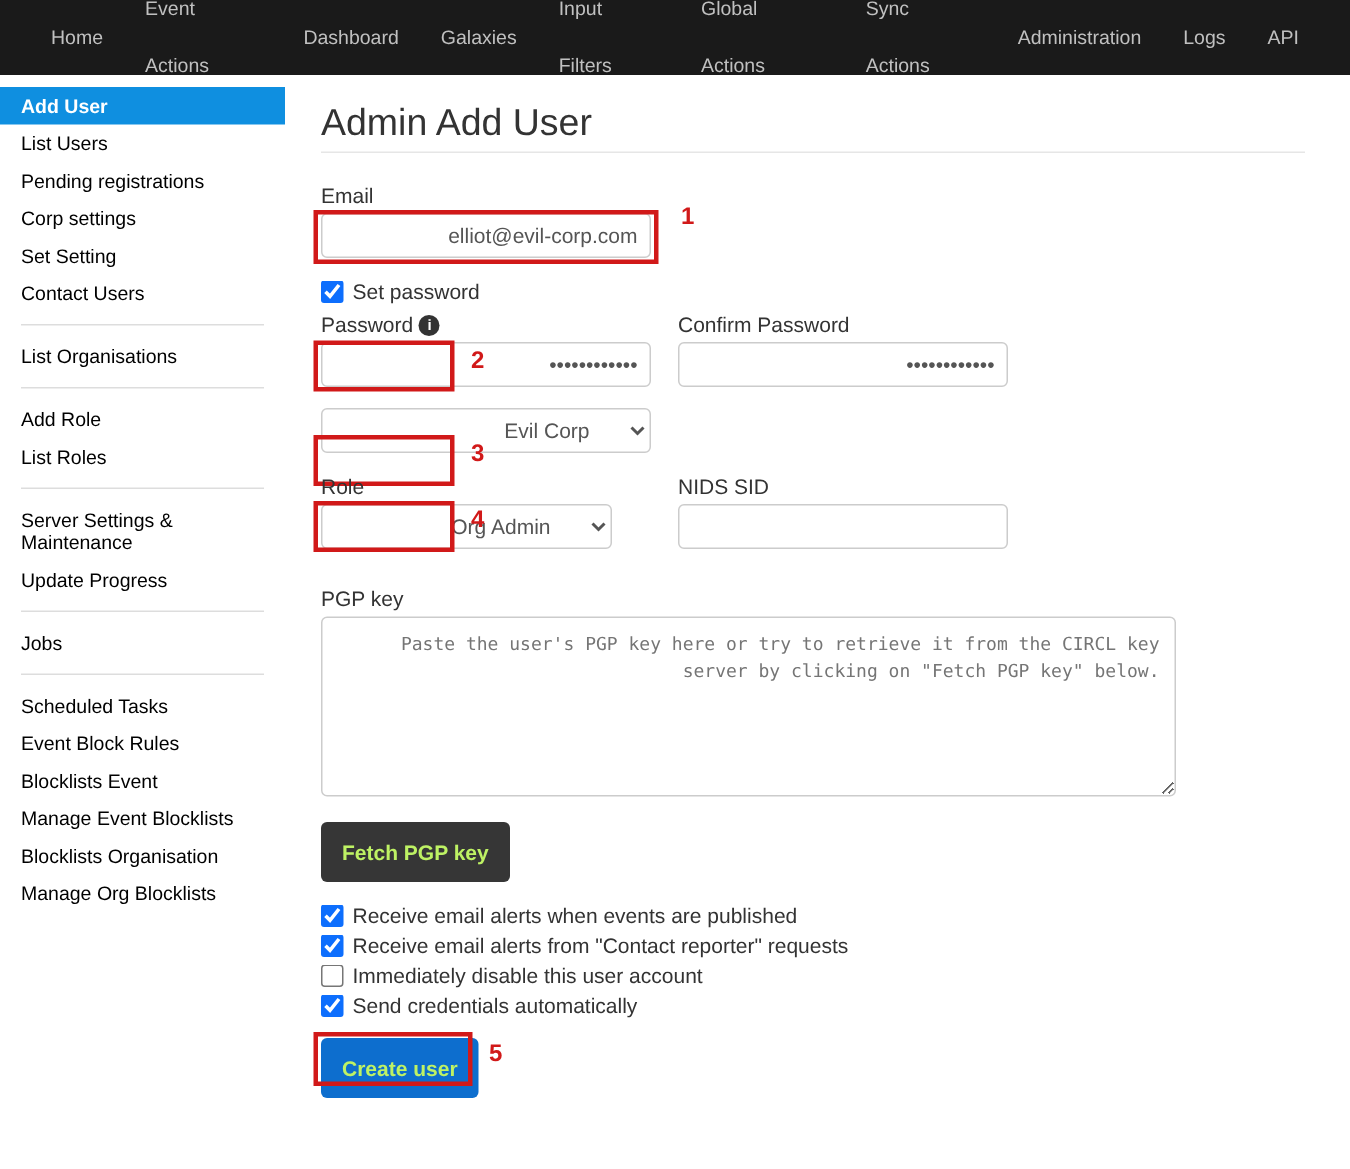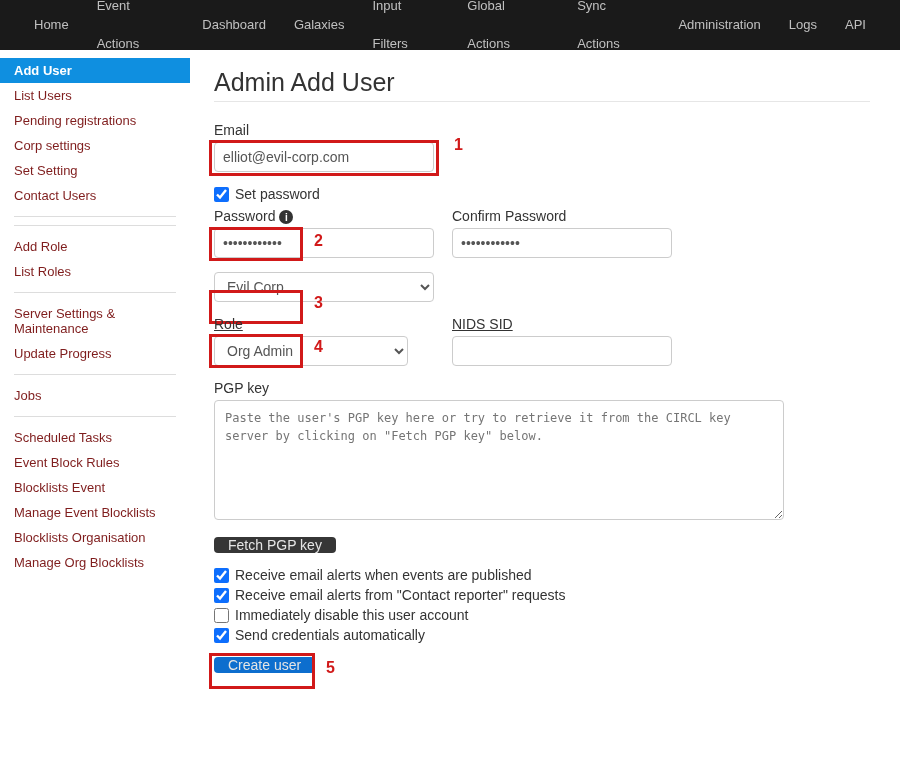--- a/index.html
+++ b/index.html
@@ -29,21 +29,21 @@
 
   .layout { display: flex; }
   
   .sidebar {
     width: 190px;
     padding: 8px 0 20px 14px;
     font-size: 13px;
   }
   .sidebar a {
     display: block;
-    color: #7f1d1d;
+    color: #000000;
     text-decoration: none;
     padding: 5px 8px 5px 0;
     cursor: pointer;
   }
   .sidebar a.active {
     background: #0f8fe0;
     color: #fff;
     font-weight: bold;
     padding-left: 4px;
     margin-left: -14px;
@@ -82,20 +82,21 @@
   }
   input[type="text"], input[type="password"], select, textarea {
     width: 220px;
     height: 30px;
     border: 1px solid #ccc;
     border-radius: 4px;
     padding: 4px 8px;
     font-size: 14px;
     color: #555;
     background: #fff;
+    text-align: right;
   }
   select {
     appearance: auto;
     padding-right: 24px;
   }
   textarea {
     width: 570px;
     height: 120px;
     font-family: Menlo, Consolas, monospace;
     font-size: 12px;
@@ -112,24 +113,25 @@
   }
   .checkbox-row input[type="checkbox"] {
     width: 15px; height: 15px;
     accent-color: #0d6efd;
   }
   .checkbox-row span { font-size: 14px; color: #333; }
   .btn {
     display: inline-block;
     border: none;
     border-radius: 4px;
-    padding: 0 14px;
+    padding: 12px 14px;
     font-size: 14px;
-    color: #e5e5e5;
+    color: #bef264;
     cursor: pointer;
+    font-weight: bold;
   }
   .btn-dark { background: #363636; }
   .btn-primary { background: #0d6ece; }
 
   
   .annot-box {
     position: absolute;
     border: 3px solid #d11919;
     pointer-events: none;
   }
@@ -174,20 +176,21 @@
 <div class="layout">
 
   <div class="sidebar" id="sidebar">
       <a class="active">Add User</a>
       <a>List Users</a>
       <a>Pending registrations</a>
       <a>Corp settings</a>
       <a>Set Setting</a>
       <a>Contact Users</a>
       <hr>
+      <a>List Organisations</a>
       <hr>
       <a>Add Role</a>
       <a>List Roles</a>
       <hr>
       <a>Server Settings &amp; Maintenance</a>
       <a>Update Progress</a>
       <hr>
       <a>Jobs</a>
       <hr>
       <a>Scheduled Tasks</a>
@@ -236,21 +239,21 @@
     
     <div class="form-group rel">
       <select style="width:220px;">
         <option>Evil Corp</option>
       </select>
       <div class="annot-box" style="left:-5px; top:18px; width:94px; height:34px;"></div>
       <div class="annot-num" style="left:100px; top:22px;">3</div>
     </div>
 
     
-    <div class="form-row rel" style="margin-bottom:14px;text-decoration:underline;">
+    <div class="form-row rel" style="margin-bottom:25px;">
       <div class="form-col" style="flex:0 0 220px;">
         <label class="field-label">Role</label>
         <select style="width:194px;">
           <option>Org Admin</option>
         </select>
         <div class="annot-box" style="left:-5px; top:18px; width:94px; height:34px;"></div>
         <div class="annot-num" style="left:100px; top:22px;">4</div>
       </div>
       <div class="form-col" style="flex:0 0 220px;">
         <label class="field-label">NIDS SID</label>

